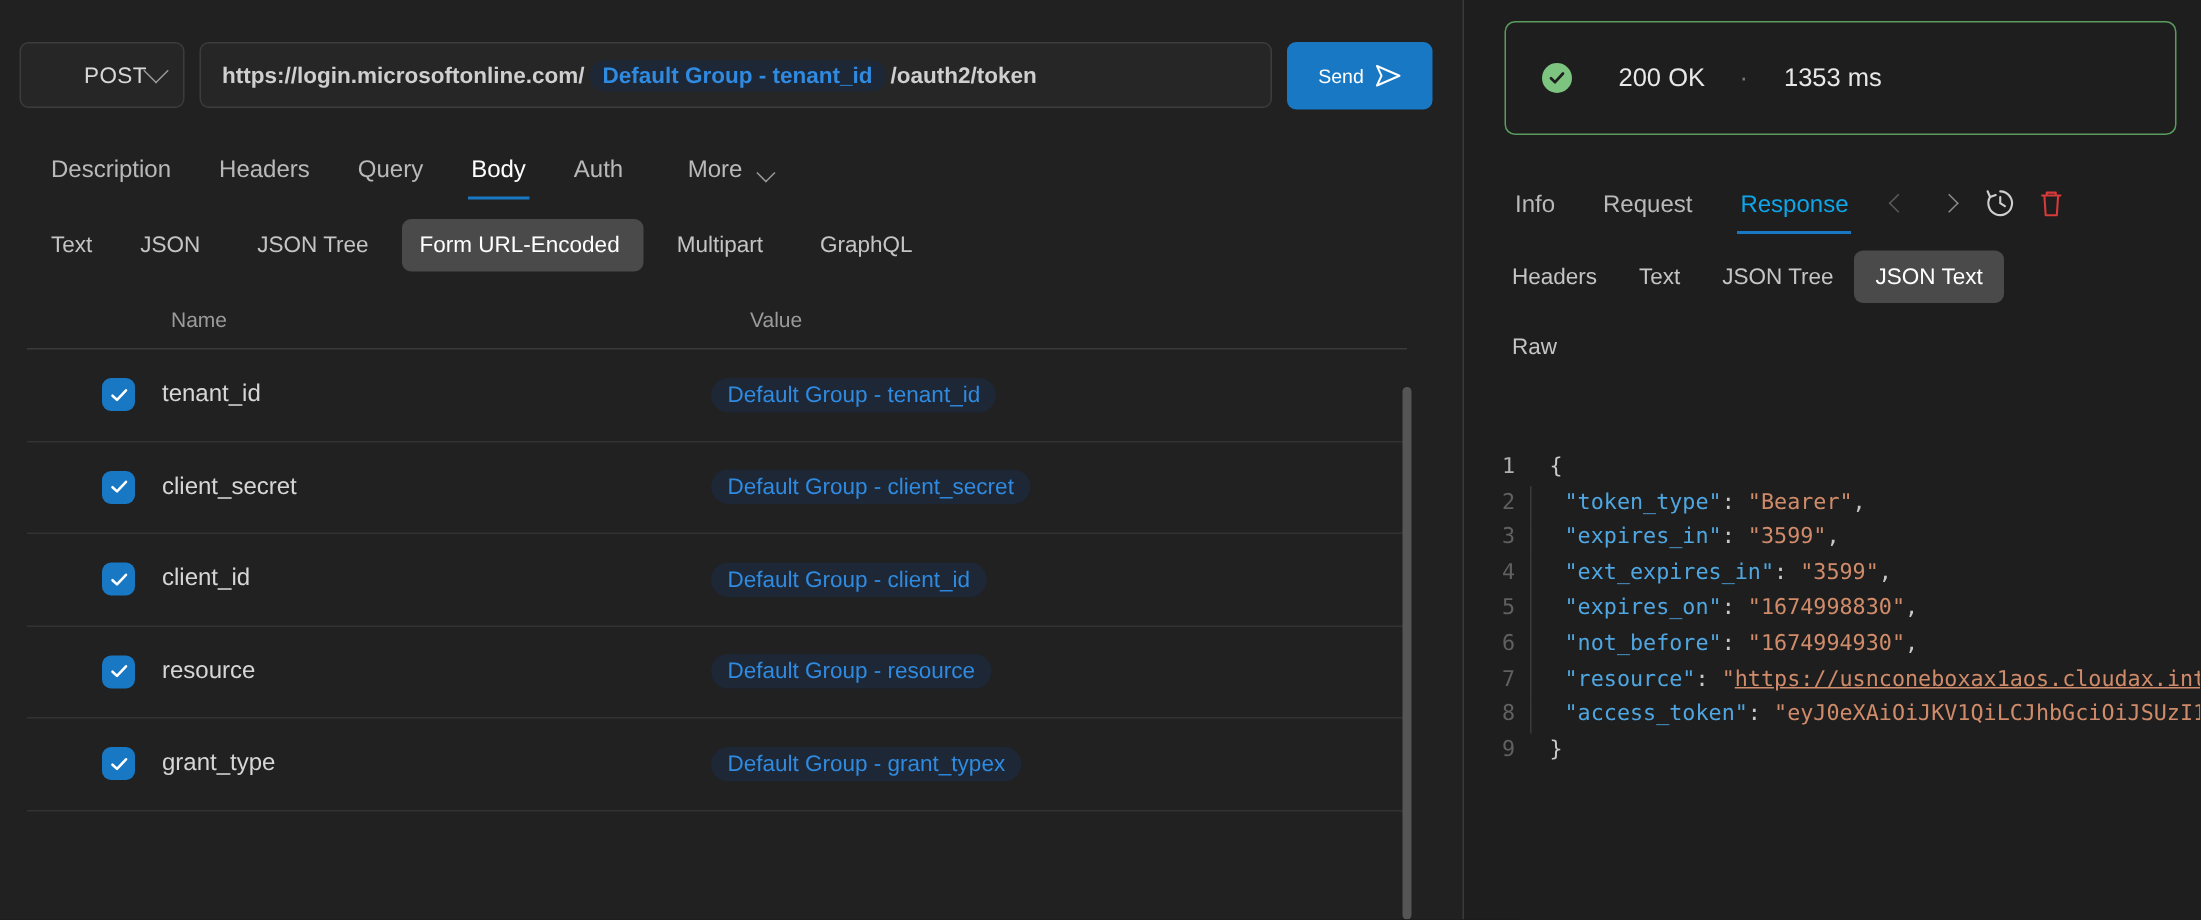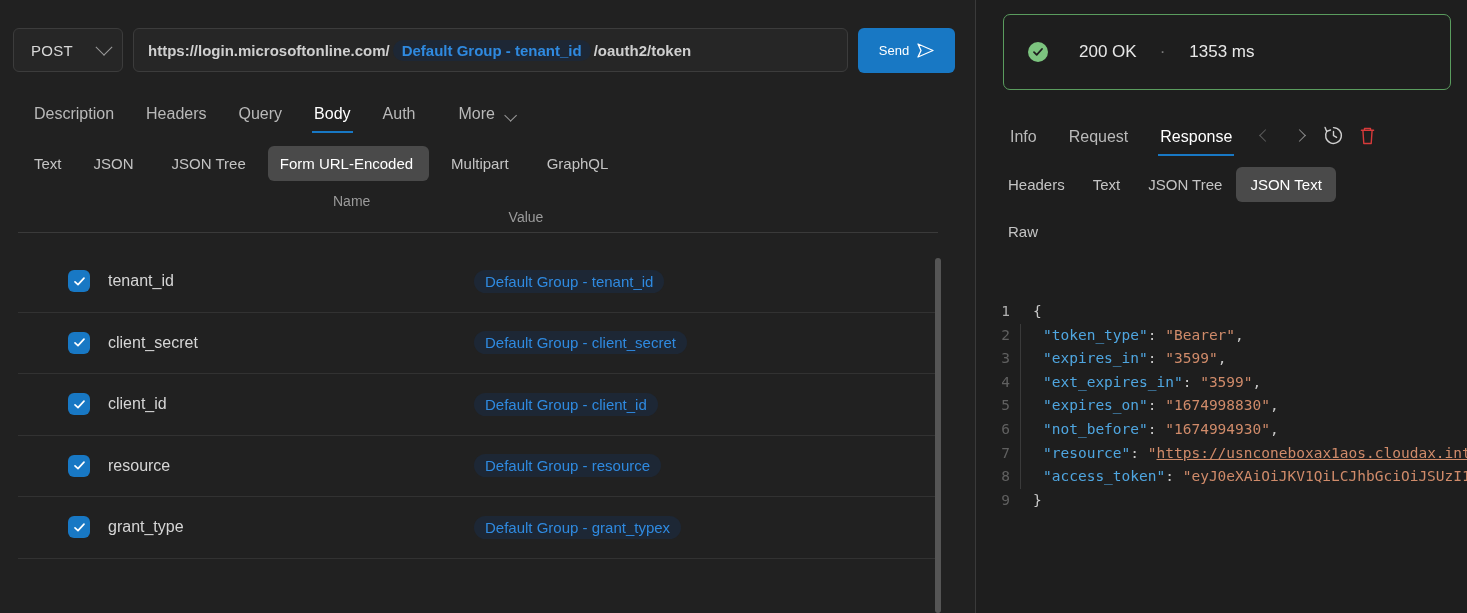--- a/index.html
+++ b/index.html
@@ -26,21 +26,21 @@
     display: flex; align-items: center;
     gap: 10px;
     padding: 14px 20px 0 13px;
     height: 86px;
   }
   .method-select {
     width: 110px; height: 44px;
     background: #262626;
     border: 1px solid #3c3c3c;
     border-radius: 6px;
-    display: flex; align-items: center; justify-content: space-between;
+    display: flex; align-items: center; justify-content: flex-end;
     padding: 0 12px 0 17px;
     cursor: pointer;
     flex: none;
   }
   .method-label {
     color: #d8d8d8; font-size: 15px; letter-spacing: .3px;
   }
   .chev {
     width: 12px; height: 12px;
     border-right: 1.6px solid #9a9a9a;
@@ -125,23 +125,22 @@
   .tab-s.pill { background: #4a4a4a; color: #ffffff; padding-left: 12px; }
   .tab-s.sp1 { margin-left: 6px; }
 
   
   .table-wrap { position: relative; height: 353px; }
   .tbl-header {
     display: flex; align-items: center;
     height: 40px;
     padding: 0 0 0 96px;
     border-bottom: 1px solid #3a3a3a;
-    margin: 0 18px 18px 18px;
+    margin: 0 18px 0 18px;
     width: 920px;
-    flex-direction: column;
   }
   .th { color: #9b9b9b; font-size: 14px; }
   .th.name { width: 386px; }
   .th.value { flex: 1; }
   .tbl-row {
     display: flex; align-items: center;
     height: 61.5px;
     padding: 0 0 0 50px;
     border-bottom: 1px solid #323232;
     margin: 0 18px 0 18px;
@@ -211,21 +210,21 @@
     padding-left: 18px;
     margin-top: 14px;
   }
   .rtab {
     position: relative;
     padding: 0 16px 11px 16px;
     color: #b9b9b9; font-size: 16px;
     cursor: pointer; line-height: 1;
     display: flex; align-items: flex-end; height: 100%;
   }
-  .rtab.active { color: #ffffff; text-align: right; }
+  .rtab.active { color: #0ea5e9; text-align: right; }
   .rtab.active::after {
     content: ""; position: absolute;
     left: 14px; right: 14px; bottom: 0;
     height: 2px; background: #1878c4;
   }
   .rtab-icons { display: flex; align-items: center; gap: 0; padding-bottom: 6px; }
   .icon-btn {
     width: 34px; height: 30px;
     display: flex; align-items: center; justify-content: center;
     cursor: pointer;

